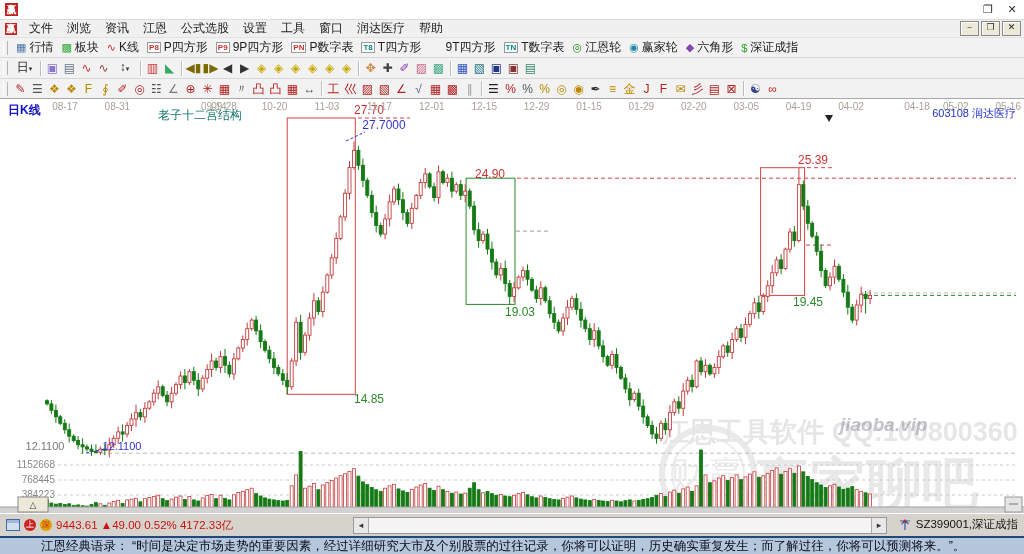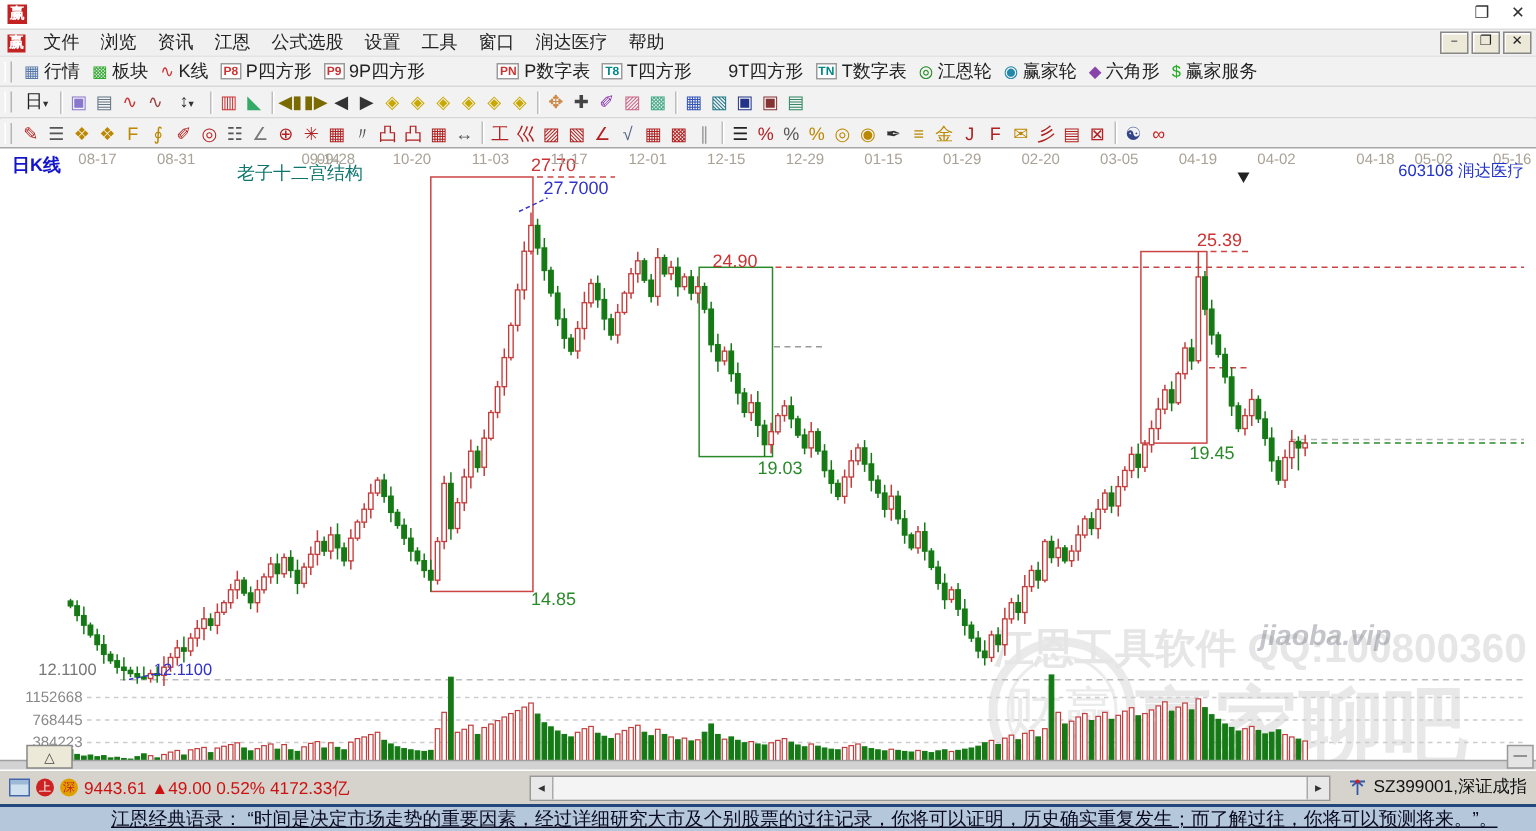--- a/index.html
+++ b/index.html
@@ -56,21 +56,21 @@
   .sb-scroll{position:absolute;left:353px;top:3px;width:532px;height:15px;border:1px solid #999;
              background:#dcdcdc;display:flex;}
   .sb-arrow{width:14px;height:100%;text-align:center;font-size:9px;line-height:14px;color:#333;
             background:#e8e8e8;}
   .sb-thumb{flex:1;background:#f4f4f4;border-left:1px solid #aaa;border-right:1px solid #aaa;}
   .sb-right{position:absolute;right:6px;top:3px;display:flex;align-items:center;color:#111;}
   
   .quotebar{position:absolute;top:536px;left:0;right:0;height:18px;background:#b5c8db;
             border-top:2px solid #23477c;color:#0a0a20;font-size:12.5px;line-height:16px;
             white-space:nowrap;overflow:hidden;}
-  .quotebar span{margin-left:74px;text-decoration:underline;}
+  .quotebar span{margin-left:41px;}
 </style>
 </head>
 <body>
 
 <div class="titlebar">
   <div class="app-icon">赢</div>
   <div class="win-btns">
     <div class="win-btn">❐</div>
     <div class="win-btn">✕</div>
   </div>
@@ -113,21 +113,21 @@
     </div>
     <div class="tb1-item">
       <span class="tb1-badge" style="color: rgb(204, 51, 51);">P8</span>
       <span>P四方形</span>
     </div>
     <div class="tb1-item">
       <span class="tb1-badge" style="color: rgb(204, 51, 51);">P9</span>
       <span>9P四方形</span>
     </div>
     <div class="tb1-item">
-      <span class="tb1-badge" style="color: rgb(204, 51, 51); margin-left: 40px;">PN</span>
+      <span class="tb1-badge" style="color: rgb(204, 51, 51);">PN</span>
       <span>P数字表</span>
     </div>
     <div class="tb1-item">
       <span class="tb1-badge" style="color: rgb(0, 136, 136);">T8</span>
       <span>T四方形</span>
     </div>
     <div class="tb1-item">
       <span class="tb1-badge" style="color: rgb(0, 136, 136); margin-top: 47px;">T9</span>
       <span>9T四方形</span>
     </div>
@@ -142,21 +142,21 @@
     <div class="tb1-item">
       <span class="tb1-icon" style="color: rgb(34, 136, 170);">◉</span>
       <span>赢家轮</span>
     </div>
     <div class="tb1-item">
       <span class="tb1-icon" style="color: rgb(136, 68, 170);">◆</span>
       <span>六角形</span>
     </div>
     <div class="tb1-item">
       <span class="tb1-icon" style="color: rgb(34, 170, 34);">$</span>
-      <span>赢家服务</span>
+      <span>深证成指</span>
     </div>
   </div>
 <div class="tb" id="tb2">
     <div class="handle"></div>
     <div class="tbi" style="color: rgb(34, 34, 34); width: 25px;">日<small>▾</small></div>
     <div class="sep"></div>
     <div class="tbi" style="color: rgb(136, 119, 204);">▣</div>
     <div class="tbi" style="color: rgb(102, 119, 136);">▤</div>
     <div class="tbi" style="color: rgb(204, 51, 51);">∿</div>
     <div class="tbi" style="color: rgb(153, 68, 68);">∿</div>

